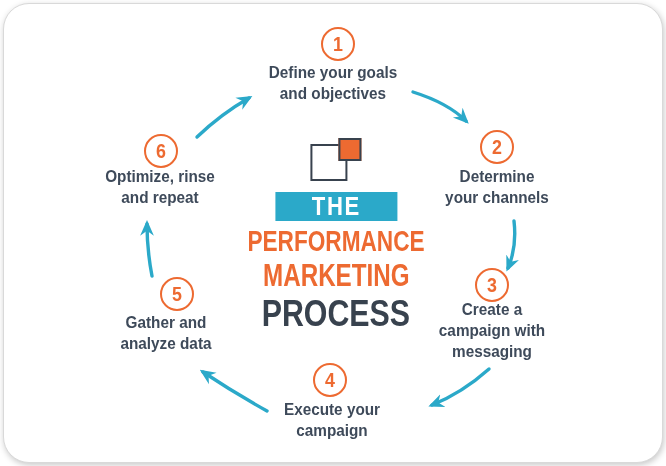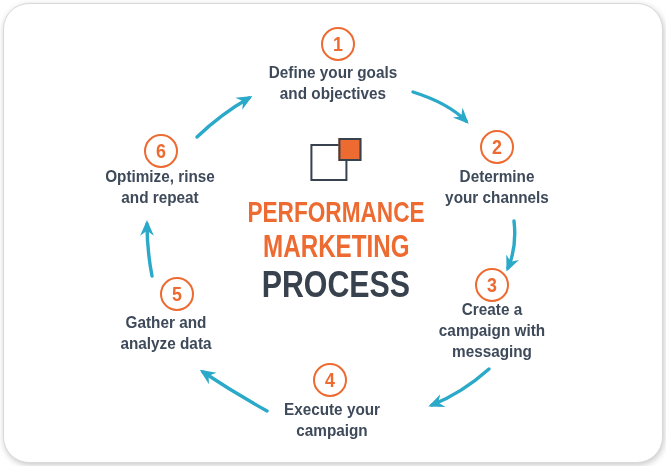--- a/index.html
+++ b/index.html
@@ -117,17 +117,20 @@
     <span>6</span>
   </div>
   <div class="step-label l6">Optimize, rinse
 and repeat</div>
 
   <div class="logo">
     <div class="logo-icon">
       <div class="sq-big"></div>
       <div class="sq-small"></div>
     </div>
+    <div class="logo-banner">
+      <span>THE</span>
+    </div>
     <span class="logo-word w-performance">PERFORMANCE</span>
     <span class="logo-word w-marketing">MARKETING</span>
     <span class="logo-word w-process">PROCESS</span>
   </div>
 </div>
 
 </body></html>

